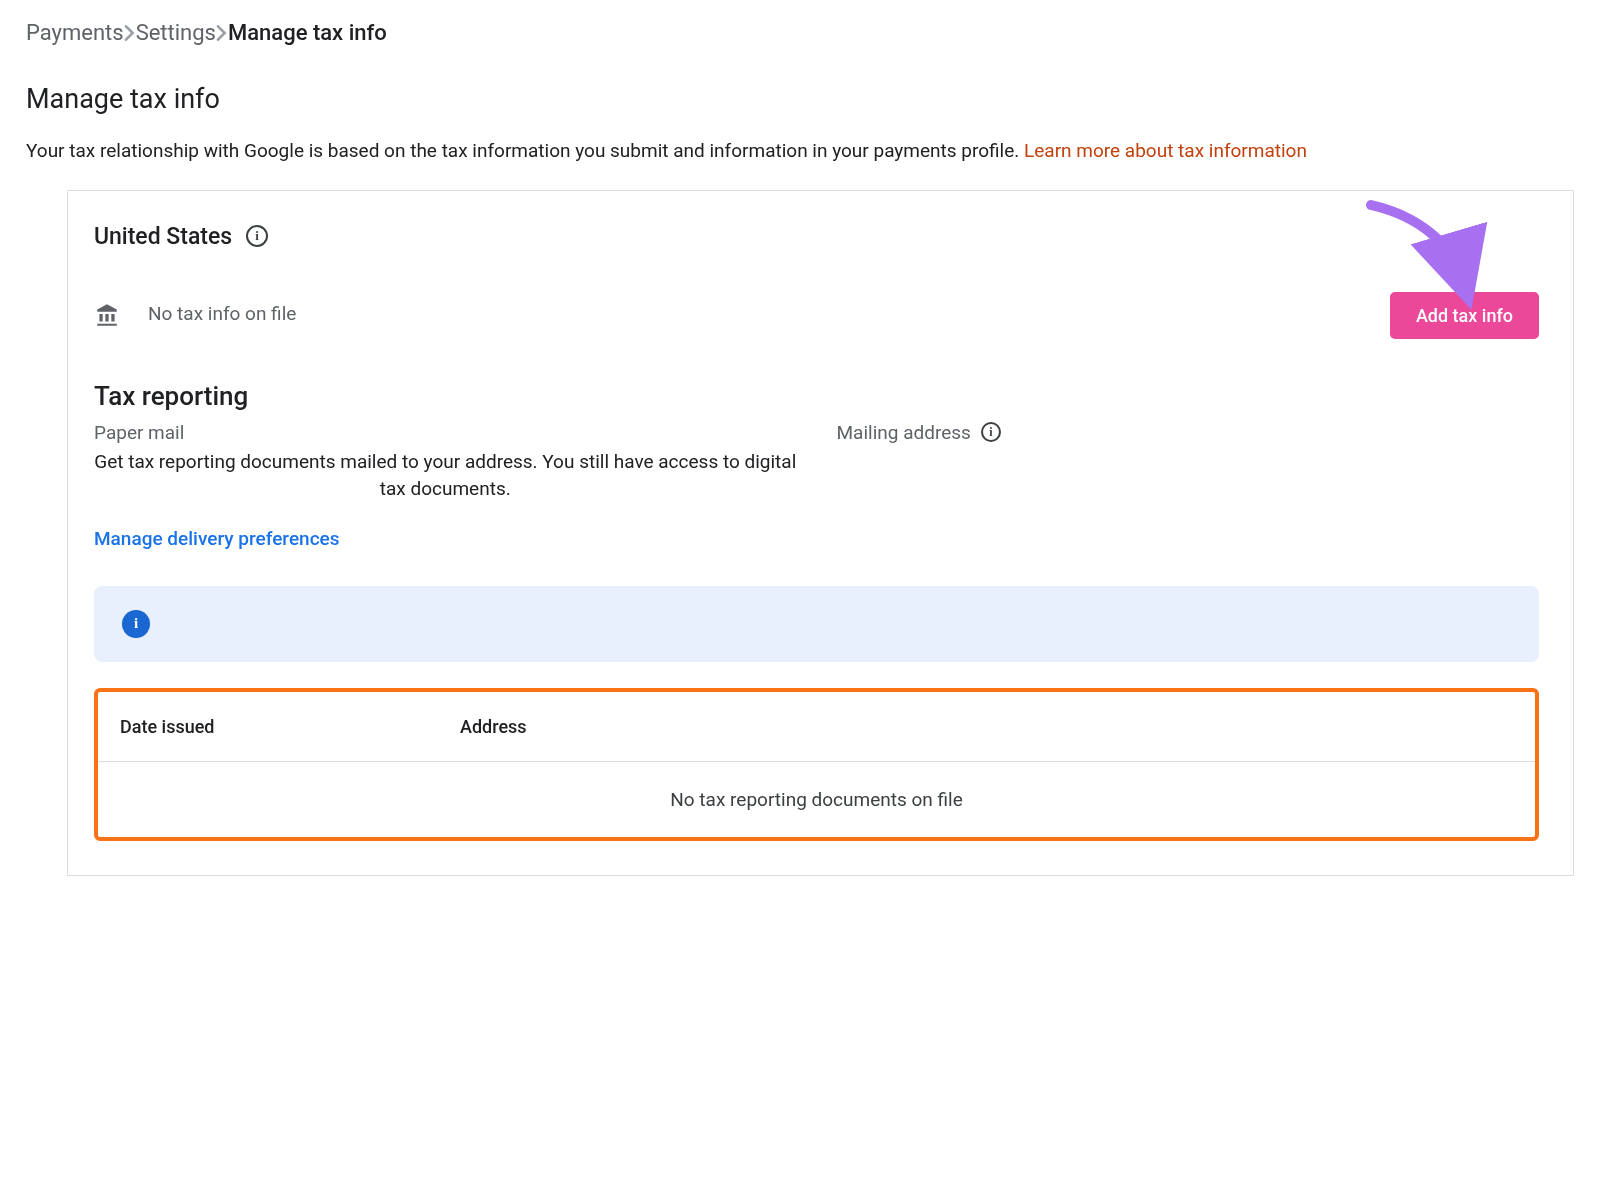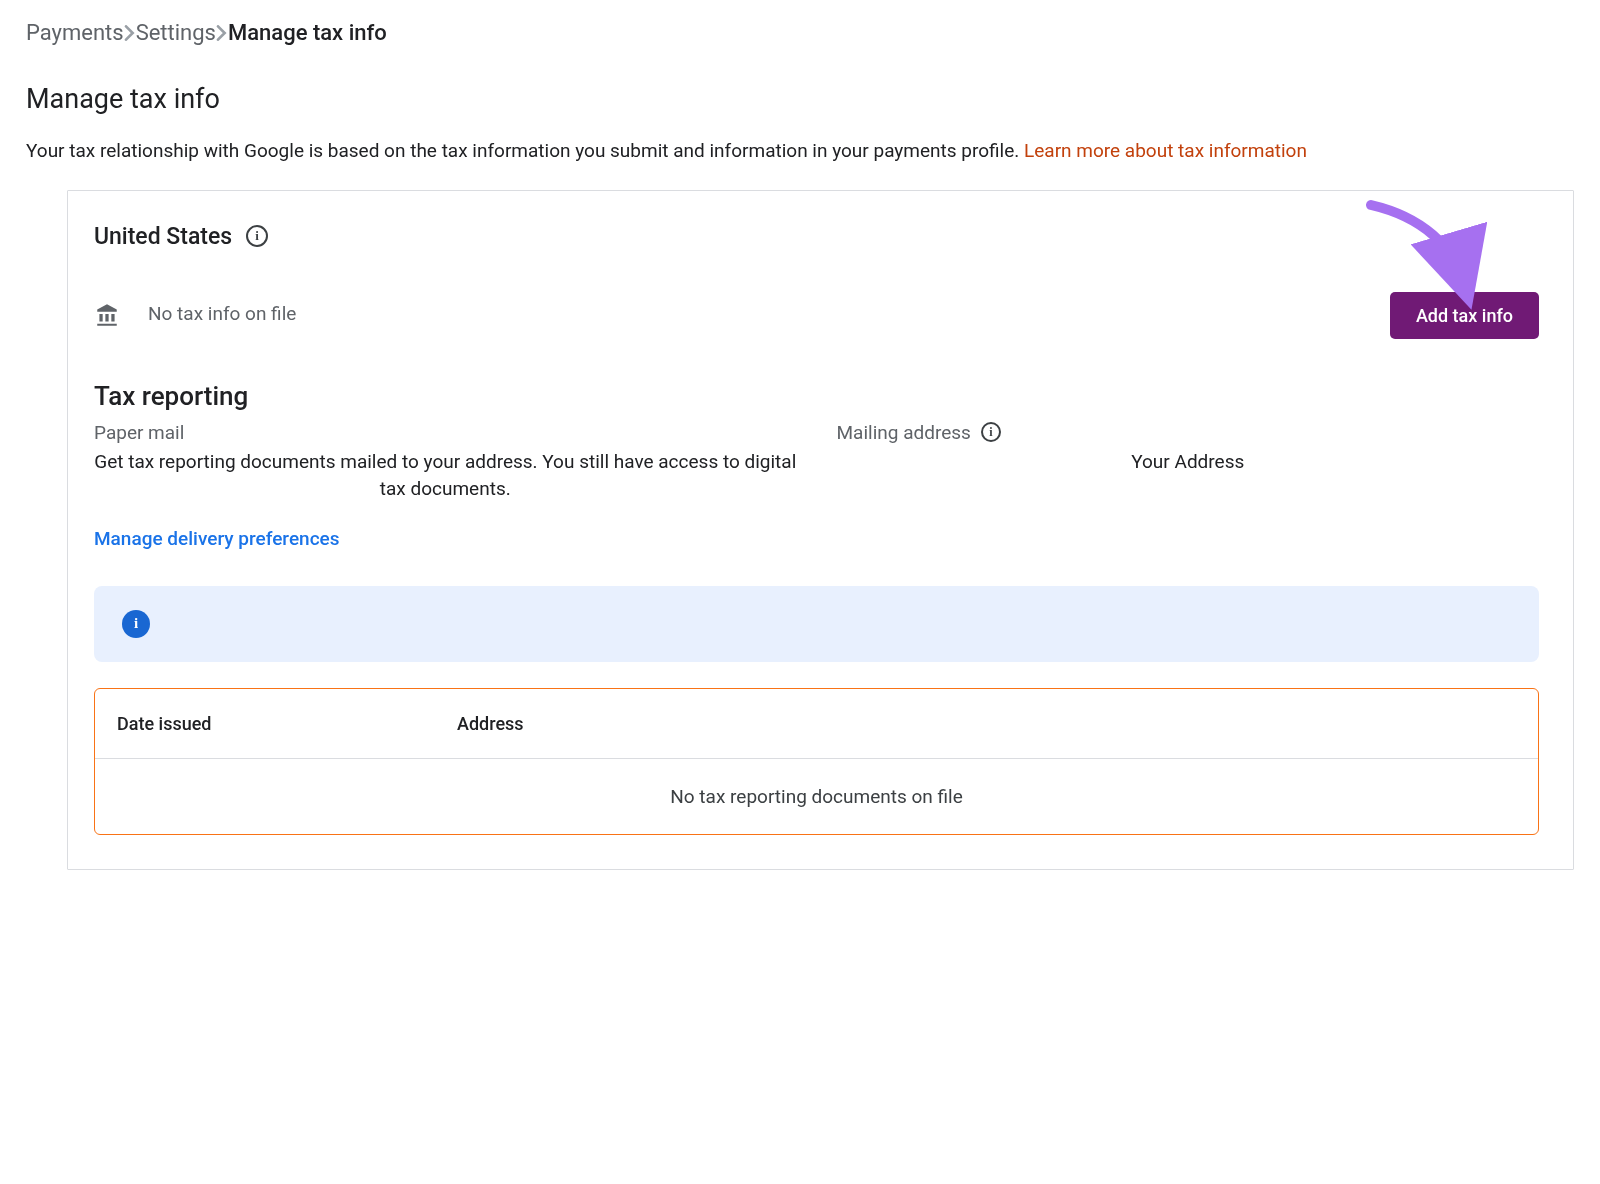--- a/index.html
+++ b/index.html
@@ -88,21 +88,21 @@
   }
   .status-left {
     display: flex; gap: 26px;
   }
   .bank-icon {
     width: 28px; color: #5f6368;
     display: inline-flex;
   }
   .status-text { color: #5f6368; font-size: 19px; }
   .btn-primary {
-    background: #701a75;
+    background: #ec4899;
     color: #fff;
     border: none;
     border-radius: 5px;
     padding: 13px 26px;
     font-size: 18px;
     font-weight: 500;
     cursor: pointer;
     font-family: inherit;
   }
   .section-title {
@@ -150,21 +150,21 @@
     gap: 22px;
     align-items: flex-start;
     margin-bottom: 26px;
   }
   .notice .msg {
     color: #202124;
     font-size: 19px;
     line-height: 1.5;
   }
   .table {
-    border: 1px solid #f97316;
+    border: 4px solid #f97316;
     border-radius: 6px;
     overflow: hidden;
   }
   .thead {
     display: flex;
     padding: 24px 22px;
     border-bottom: 1px solid #dadce0;
   }
   .th {
     font-weight: 500;
@@ -242,21 +242,20 @@
   <div class="two-col">
     <div class="col">
       <div class="label-muted">Paper mail</div>
       <div class="body-text">Get tax reporting documents mailed to your address. You still have access to digital tax documents.</div>
     </div>
     <div class="col">
       <div class="label-muted">
         <span>Mailing address</span>
         <span class="info-icon" style="width:20px;height:20px;font-size:12px;">i</span>
       </div>
-      <div class="body-text">Your Address</div>
     </div>
   </div>
 
   <a class="link-action">Manage delivery preferences</a>
 
   <div class="notice">
     <span class="info-icon-filled">i</span>
   </div>
 
   <div class="table">

